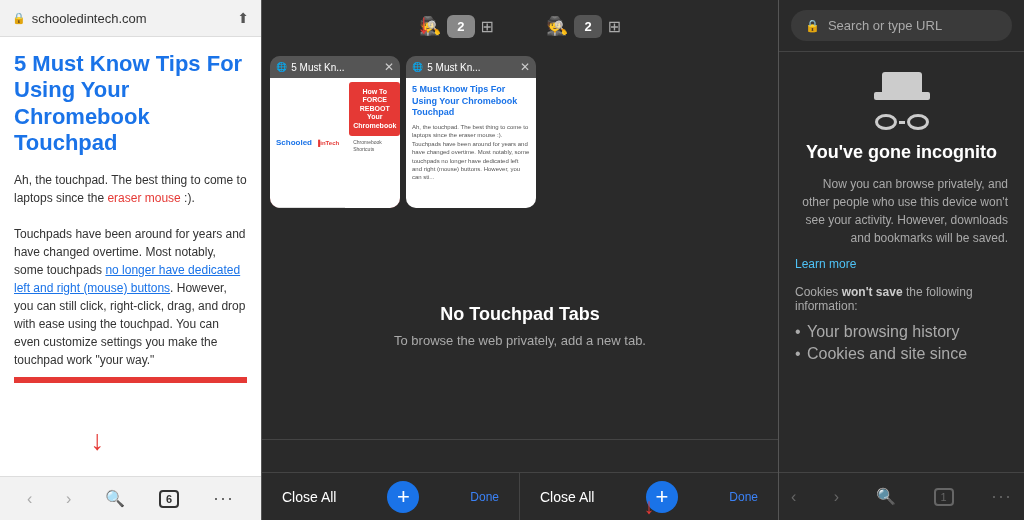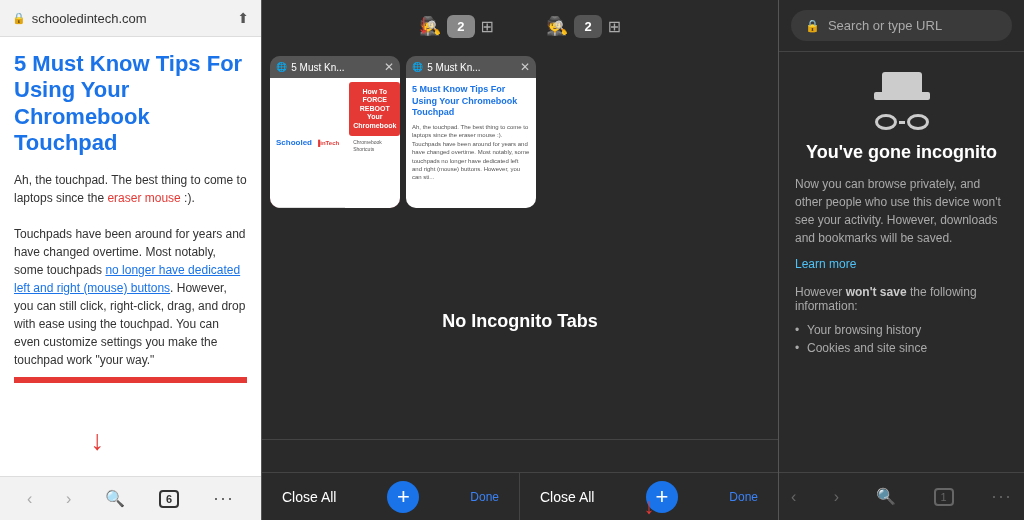--- a/index.html
+++ b/index.html
@@ -369,20 +369,21 @@
       font-weight: bold;
       color: #fff;
       text-align: center;
       margin-bottom: 12px;
     }
     .incognito-desc {
       font-size: 12px;
       color: #aaa;
       line-height: 1.5;
       margin-bottom: 10px;
+      text-align: right;
     }
     .incognito-learn-more {
       color: #4fc3f7;
       font-size: 12px;
       cursor: pointer;
       text-decoration: none;
       display: block;
       margin-bottom: 14px;
     }
     .incognito-wont-save {
@@ -391,21 +392,21 @@
       margin-bottom: 8px;
     }
     .incognito-wont-save strong {
       color: #ccc;
     }
     .incognito-list {
       list-style: none;
       padding: 0;
     }
     .incognito-list li {
-      font-size: 12px;
+      font-size: 16px;
       color: #aaa;
       padding: 2px 0;
       padding-left: 12px;
       position: relative;
     }
     .incognito-list li::before {
       content: '•';
       position: absolute;
       left: 0;
       color: #aaa;
@@ -536,21 +537,22 @@
       <div class="tab-thumbnail">
         <div style="padding:6px;background:#fff;flex:1;">
           <div style="font-size:9px;font-weight:bold;color:#1a73e8;line-height:1.3;margin-bottom:4px;">5 Must Know Tips For Using Your Chromebook Touchpad</div>
           <div style="font-size:6px;color:#555;line-height:1.4;">Ah, the touchpad. The best thing to come to laptops since the eraser mouse :). Touchpads have been around for years and have changed overtime. Most notably, some touchpads no longer have dedicated left and right (mouse) buttons. However, you can sti...</div>
         </div>
       </div>
     </div>
   </div>
 
   <div class="middle-incognito-info">
-    <div class="no-tabs-title">No Incognito Tabs</div>
+    <div class="no-tabs-title">No Touchpad Tabs</div>
+    <div class="no-tabs-sub">To browse the web privately, add a new tab.</div>
   </div>
 
   <div style="display:flex; border-top:1px solid #444;">
 
     <div class="bottom-bar" style="width:50%;border-right:1px solid #444;">
       <span class="close-all-btn">Close All</span>
       <div class="add-tab-btn">+</div>
       <span class="done-btn">Done</span>
     </div>
 
@@ -582,21 +584,21 @@
         <div class="glass"></div>
         <div class="glasses-bridge"></div>
         <div class="glass"></div>
       </div>
     </div>
 
     <div class="incognito-title">You've gone incognito</div>
     <div class="incognito-desc">Now you can browse privately, and other people who use this device won't see your activity. However, downloads and bookmarks will be saved.</div>
     <a class="incognito-learn-more">Learn more</a>
     <div class="incognito-wont-save">
-      <span>However </span><strong>won't save</strong><span> the following information:</span>
+      <span>Cookies </span><strong>won't save</strong><span> the following information:</span>
     </div>
     <ul class="incognito-list">
       <li>Your browsing history</li>
       <li>Cookies and site since</li>
     </ul>
   </div>
 
   <div class="bottom-bar">
     <span class="nav-btn">‹</span>
     <span class="nav-btn">›</span>

